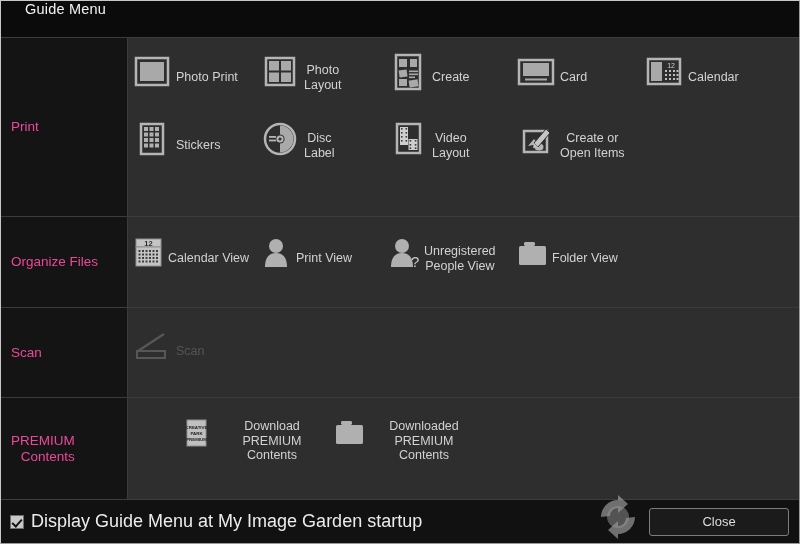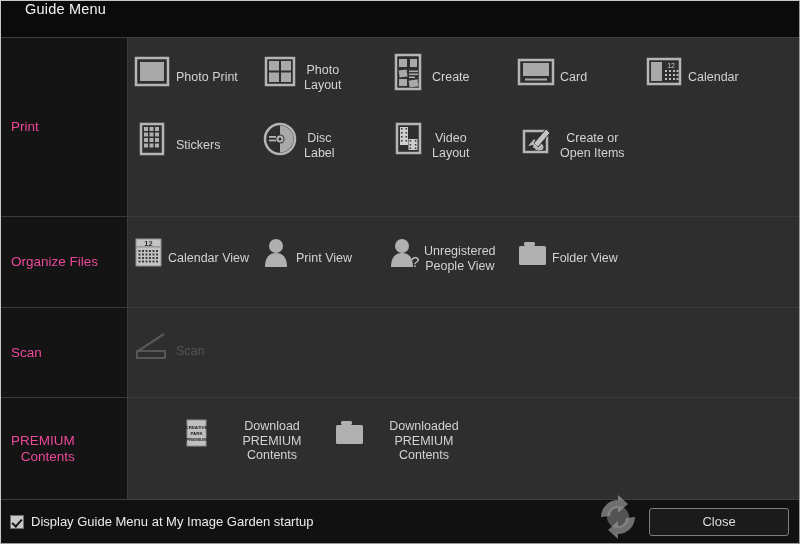--- a/index.html
+++ b/index.html
@@ -94,21 +94,21 @@
   .chk-wrap { display: flex; align-items: center; gap: 7px; }
   .chkbox {
     width: 14px; height: 14px; background: #c9c9c9;
     border: 1px solid #6e6e6e; position: relative; flex: 0 0 14px;
   }
   .chkbox::after {
     content: ""; position: absolute; left: 3px; top: 1px;
     width: 4px; height: 8px; border: solid #141414;
     border-width: 0 2px 2px 0; transform: rotate(42deg);
   }
-  .chk-label { color: #ececec; font-size: 13px; }
+  .chk-label { color: #ececec; font-size: 18px; }
 
   .close-btn {
     width: 140px; height: 28px;
     background: #1b1b1b;
     border: 1px solid #7d7d7d; border-radius: 3px;
     color: #dcdcdc; font-size: 13px;
     display: flex; align-items: center; justify-content: center;
   }
 
   

